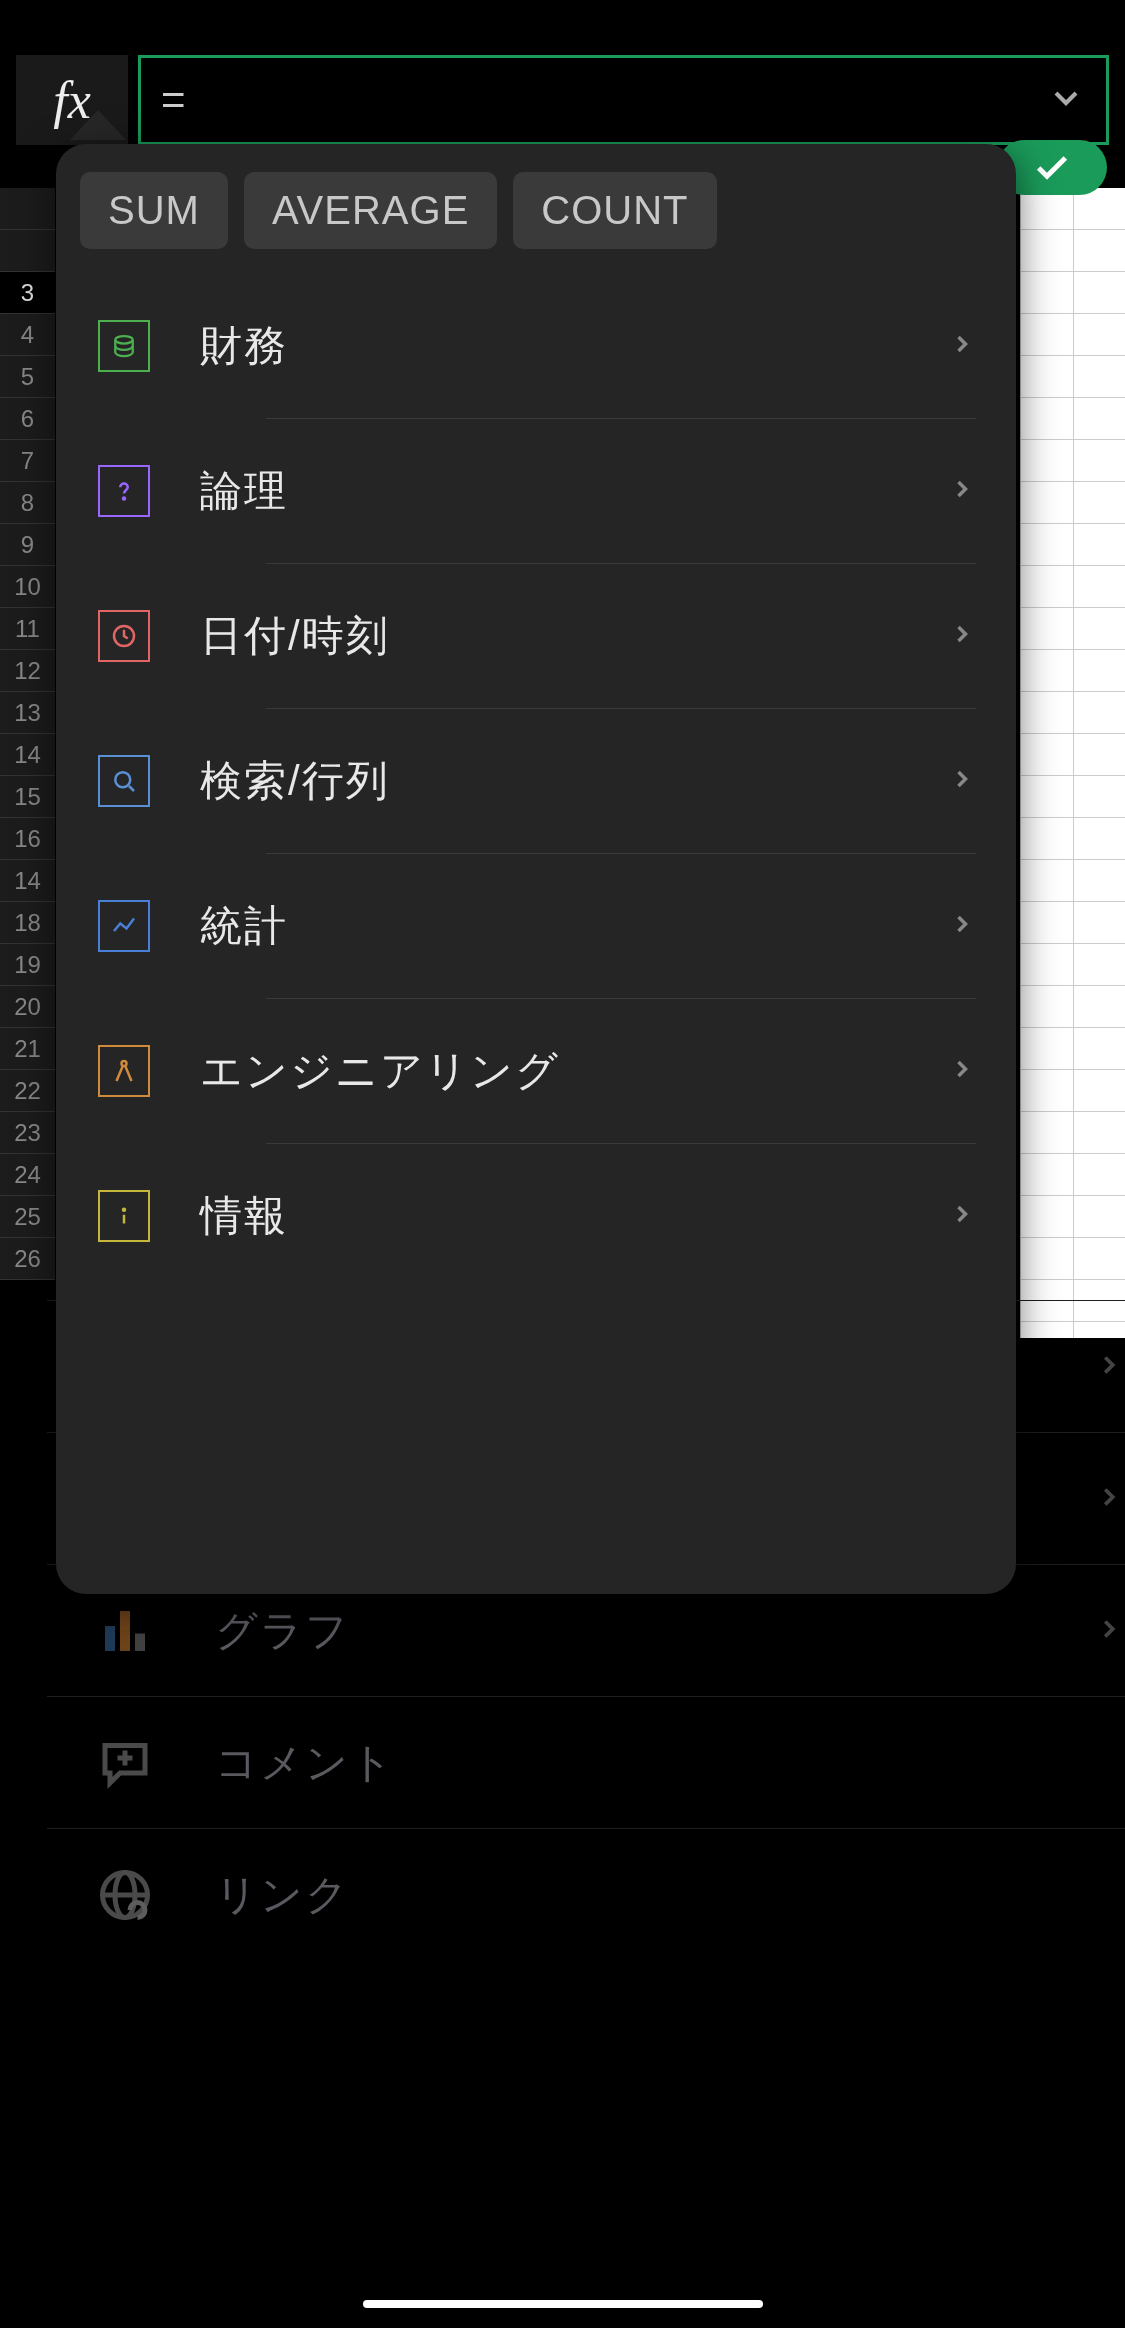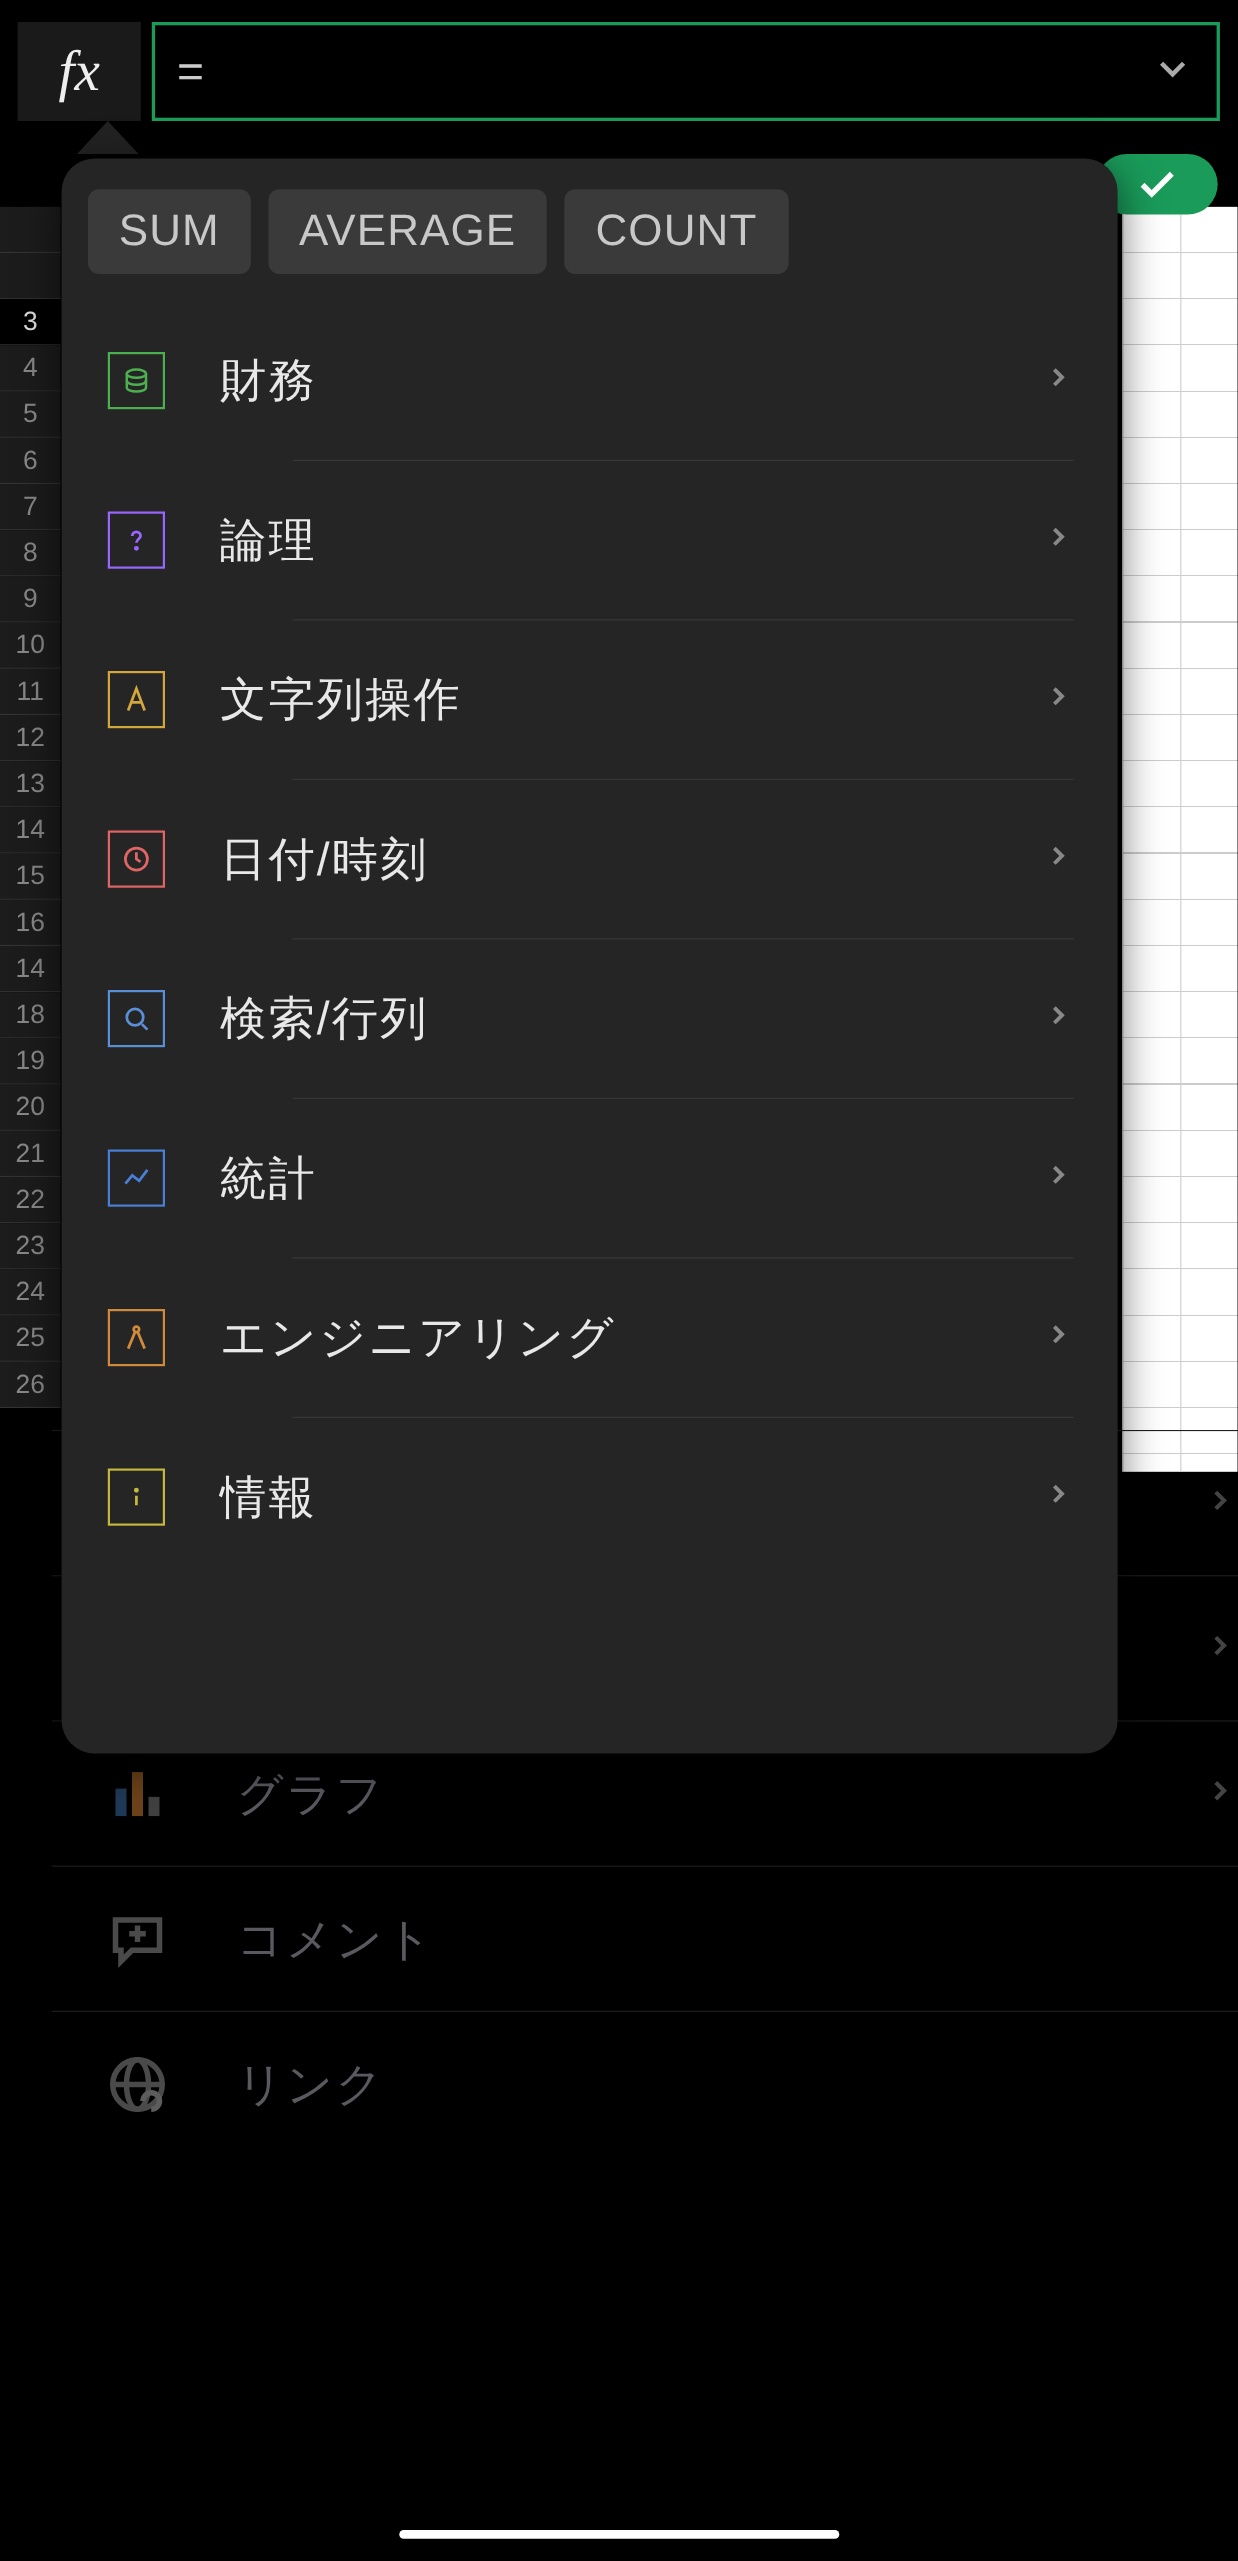--- a/index.html
+++ b/index.html
@@ -1,19 +1,19 @@
 <!DOCTYPE html>
 <html><head>
 <meta charset="utf-8">
 <style>
   * { box-sizing: border-box; margin: 0; padding: 0; }
   html, body { width: 1125px; height: 2328px; background: #000; font-family: -apple-system, BlinkMacSystemFont, "Segoe UI", sans-serif; overflow: hidden; }
 
   
-  .formula-bar { display: flex; align-items: center; padding: 20px 16px 0 16px; gap: 10px; }
+  .formula-bar { display: flex; align-items: center; padding: 20px 16px 0 16px; gap: 10px; margin-top: 35px; }
   .fx-box { width: 112px; height: 90px; background: #1a1a1a; display: flex; align-items: center; justify-content: center; }
   .fx-text { font-family: Georgia, serif; font-style: italic; color: #eee; font-size: 52px; }
   .formula-input-wrap { flex: 1; height: 90px; border: 3px solid #1a9b5a; background: #000; display: flex; align-items: center; padding: 0 20px; position: relative; }
   .formula-input { color: #ccc; font-size: 42px; font-weight: 300; }
   .formula-chevron { position: absolute; right: 20px; top: 50%; transform: translateY(-50%); }
   .formula-chevron svg { width: 40px; height: 40px; }
 
   
   .sheet { position: absolute; top: 140px; left: 0; width: 1125px; height: 2188px; z-index: 1; }
   .pointer-up { position:absolute; left:70px; top:-30px; width:0; height:0; border-left:28px solid transparent; border-right:28px solid transparent; border-bottom:30px solid #2b2b2b; opacity:0.8; }
@@ -135,31 +135,20 @@
             <path d="M9 9a3 3 0 116 0c0 2-3 2.5-3 5"></path>
             <circle cx="12" cy="18" r="0.8" fill="#9966ff"></circle>
           </svg>
       </div>
       <span class="cat-label">論理</span>
       <span class="cat-chevron"><svg viewBox="0 0 24 24" fill="none" stroke="#888" stroke-width="3">
             <polyline points="9 18 15 12 9 6"></polyline>
           </svg></span>
     </div>
 
-    <div class="cat-item">
-      <div class="cat-icon" style="border-color:#d4a73c">
-        <svg viewBox="0 0 24 24" fill="none" stroke="#d4a73c" stroke-width="2">
-            <path d="M6 20L12 4l6 16M8.5 14h7"></path>
-          </svg>
-      </div>
-      <span class="cat-label">文字列操作</span>
-      <span class="cat-chevron"><svg viewBox="0 0 24 24" fill="none" stroke="#888" stroke-width="3">
-            <polyline points="9 18 15 12 9 6"></polyline>
-          </svg></span>
-    </div>
 
     <div class="cat-item">
       <div class="cat-icon" style="border-color:#e06666">
         <svg viewBox="0 0 24 24" fill="none" stroke="#e06666" stroke-width="2">
             <circle cx="12" cy="12" r="8"></circle>
             <path d="M12 7v5l3 2"></path>
           </svg>
       </div>
       <span class="cat-label">日付/時刻</span>
       <span class="cat-chevron"><svg viewBox="0 0 24 24" fill="none" stroke="#888" stroke-width="3">

